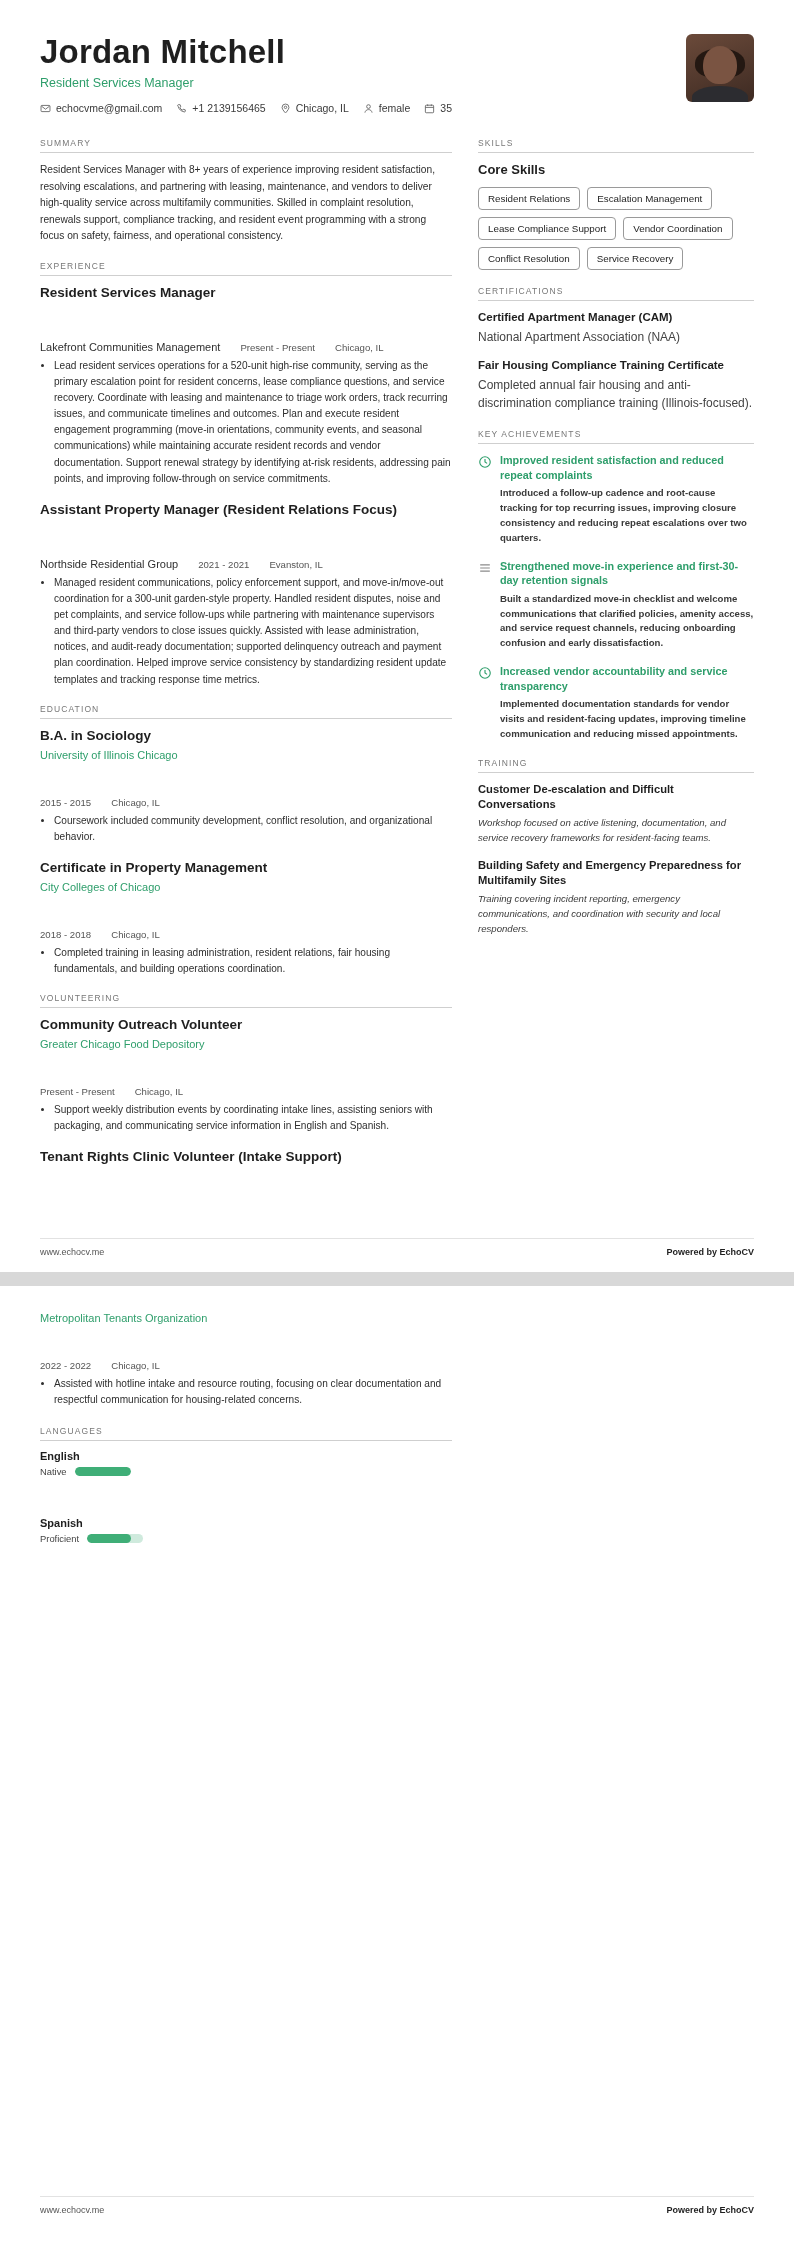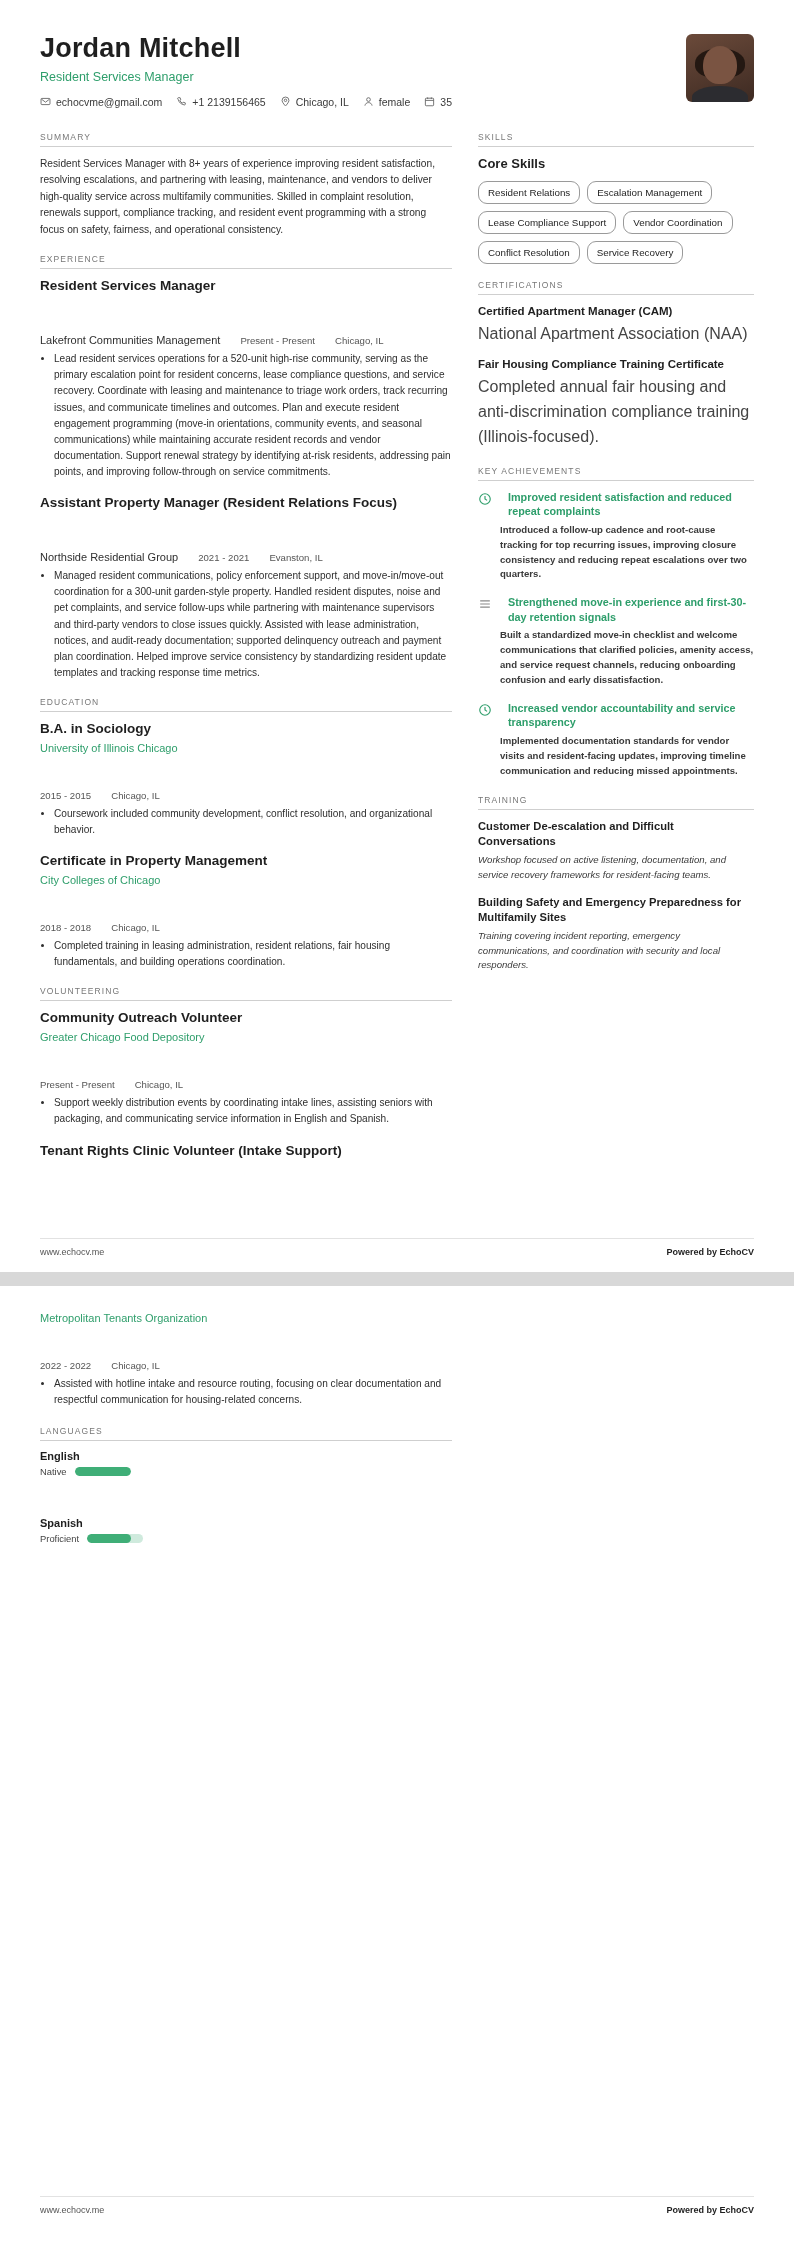--- a/index.html
+++ b/index.html
@@ -24,21 +24,21 @@
     padding: 34px 40px 0 40px;
     box-sizing: border-box;
   }
   
   .header {
     display: flex;
     justify-content: space-between;
     align-items: flex-start;
   }
   .name {
-    font-size: 27px;
+    font-size: 33px;
     font-weight: bold;
     color: #1f1f1f;
     letter-spacing: .2px;
     line-height: 1.1;
     margin: 0 0 6px 0;
   }
   .role {
     font-size: 12.5px;
     color: #2e9e6b;
     margin: 0 0 12px 0;
@@ -145,36 +145,36 @@
   
   .core-skills-title {
     font-size: 13px;
     font-weight: bold;
     color: #1f1f1f;
     margin: 2px 0 10px 0;
   }
   .chips { display: flex; flex-wrap: wrap; gap: 7px; }
   .chip {
     border: 1px solid #9a9a9a;
-    border-radius: 9px;
+    border-radius: 4px;
     padding: 5px 9px;
     font-size: 9.8px;
     color: #1f1f1f;
     background: #fff;
     white-space: nowrap;
   }
   .cert-title {
     font-size: 11.5px;
     font-weight: bold;
     color: #1f1f1f;
     margin: 0 0 3px 0;
     line-height: 1.3;
   }
   .cert-sub {
-    font-size: 16px;
+    font-size: 12px;
     color: #444;
     line-height: 1.55;
     margin: 0 0 11px 0;
   }
   .ach {
     display: flex;
     gap: 8px;
     margin-bottom: 13px;
   }
   .ach-icon {
@@ -182,21 +182,21 @@
     width: 14px;
     height: 14px;
     margin-top: 2px;
     color: #2e9e6b;
   }
   .ach-title {
     font-size: 10.8px;
     font-weight: bold;
     color: #2e9e6b;
     line-height: 1.35;
-    margin: 0 0 4px 8px;
+    margin: 0 0 4px 0;
   }
   .ach-desc {
     font-size: 9.6px;
     color: #3a3a3a;
     line-height: 1.55;
     margin: 0;
     font-weight: bold;
   }
   .train-title {
     font-size: 11.2px;

